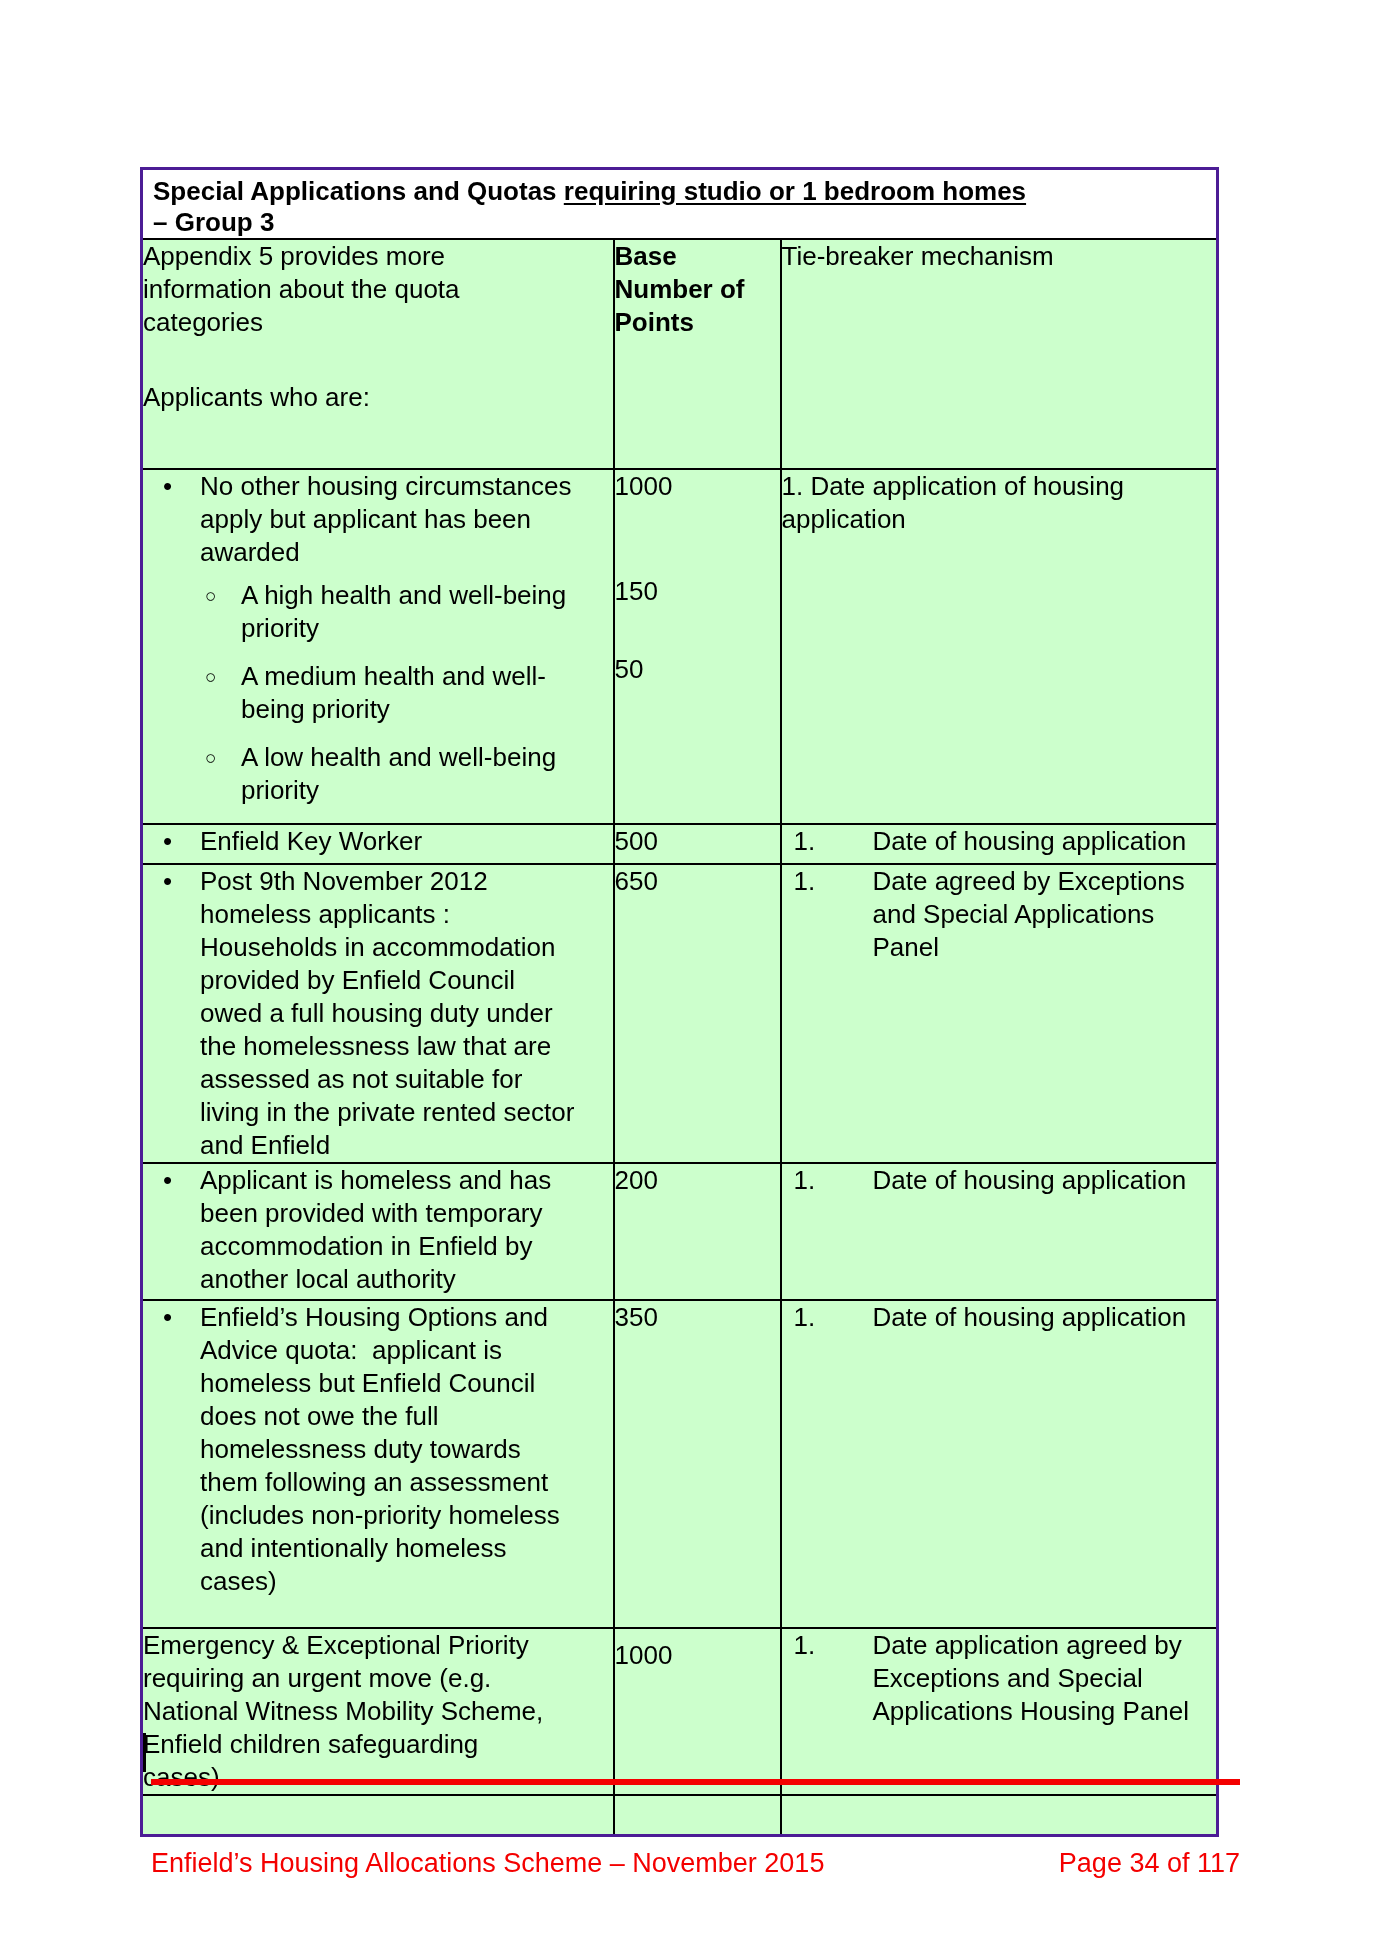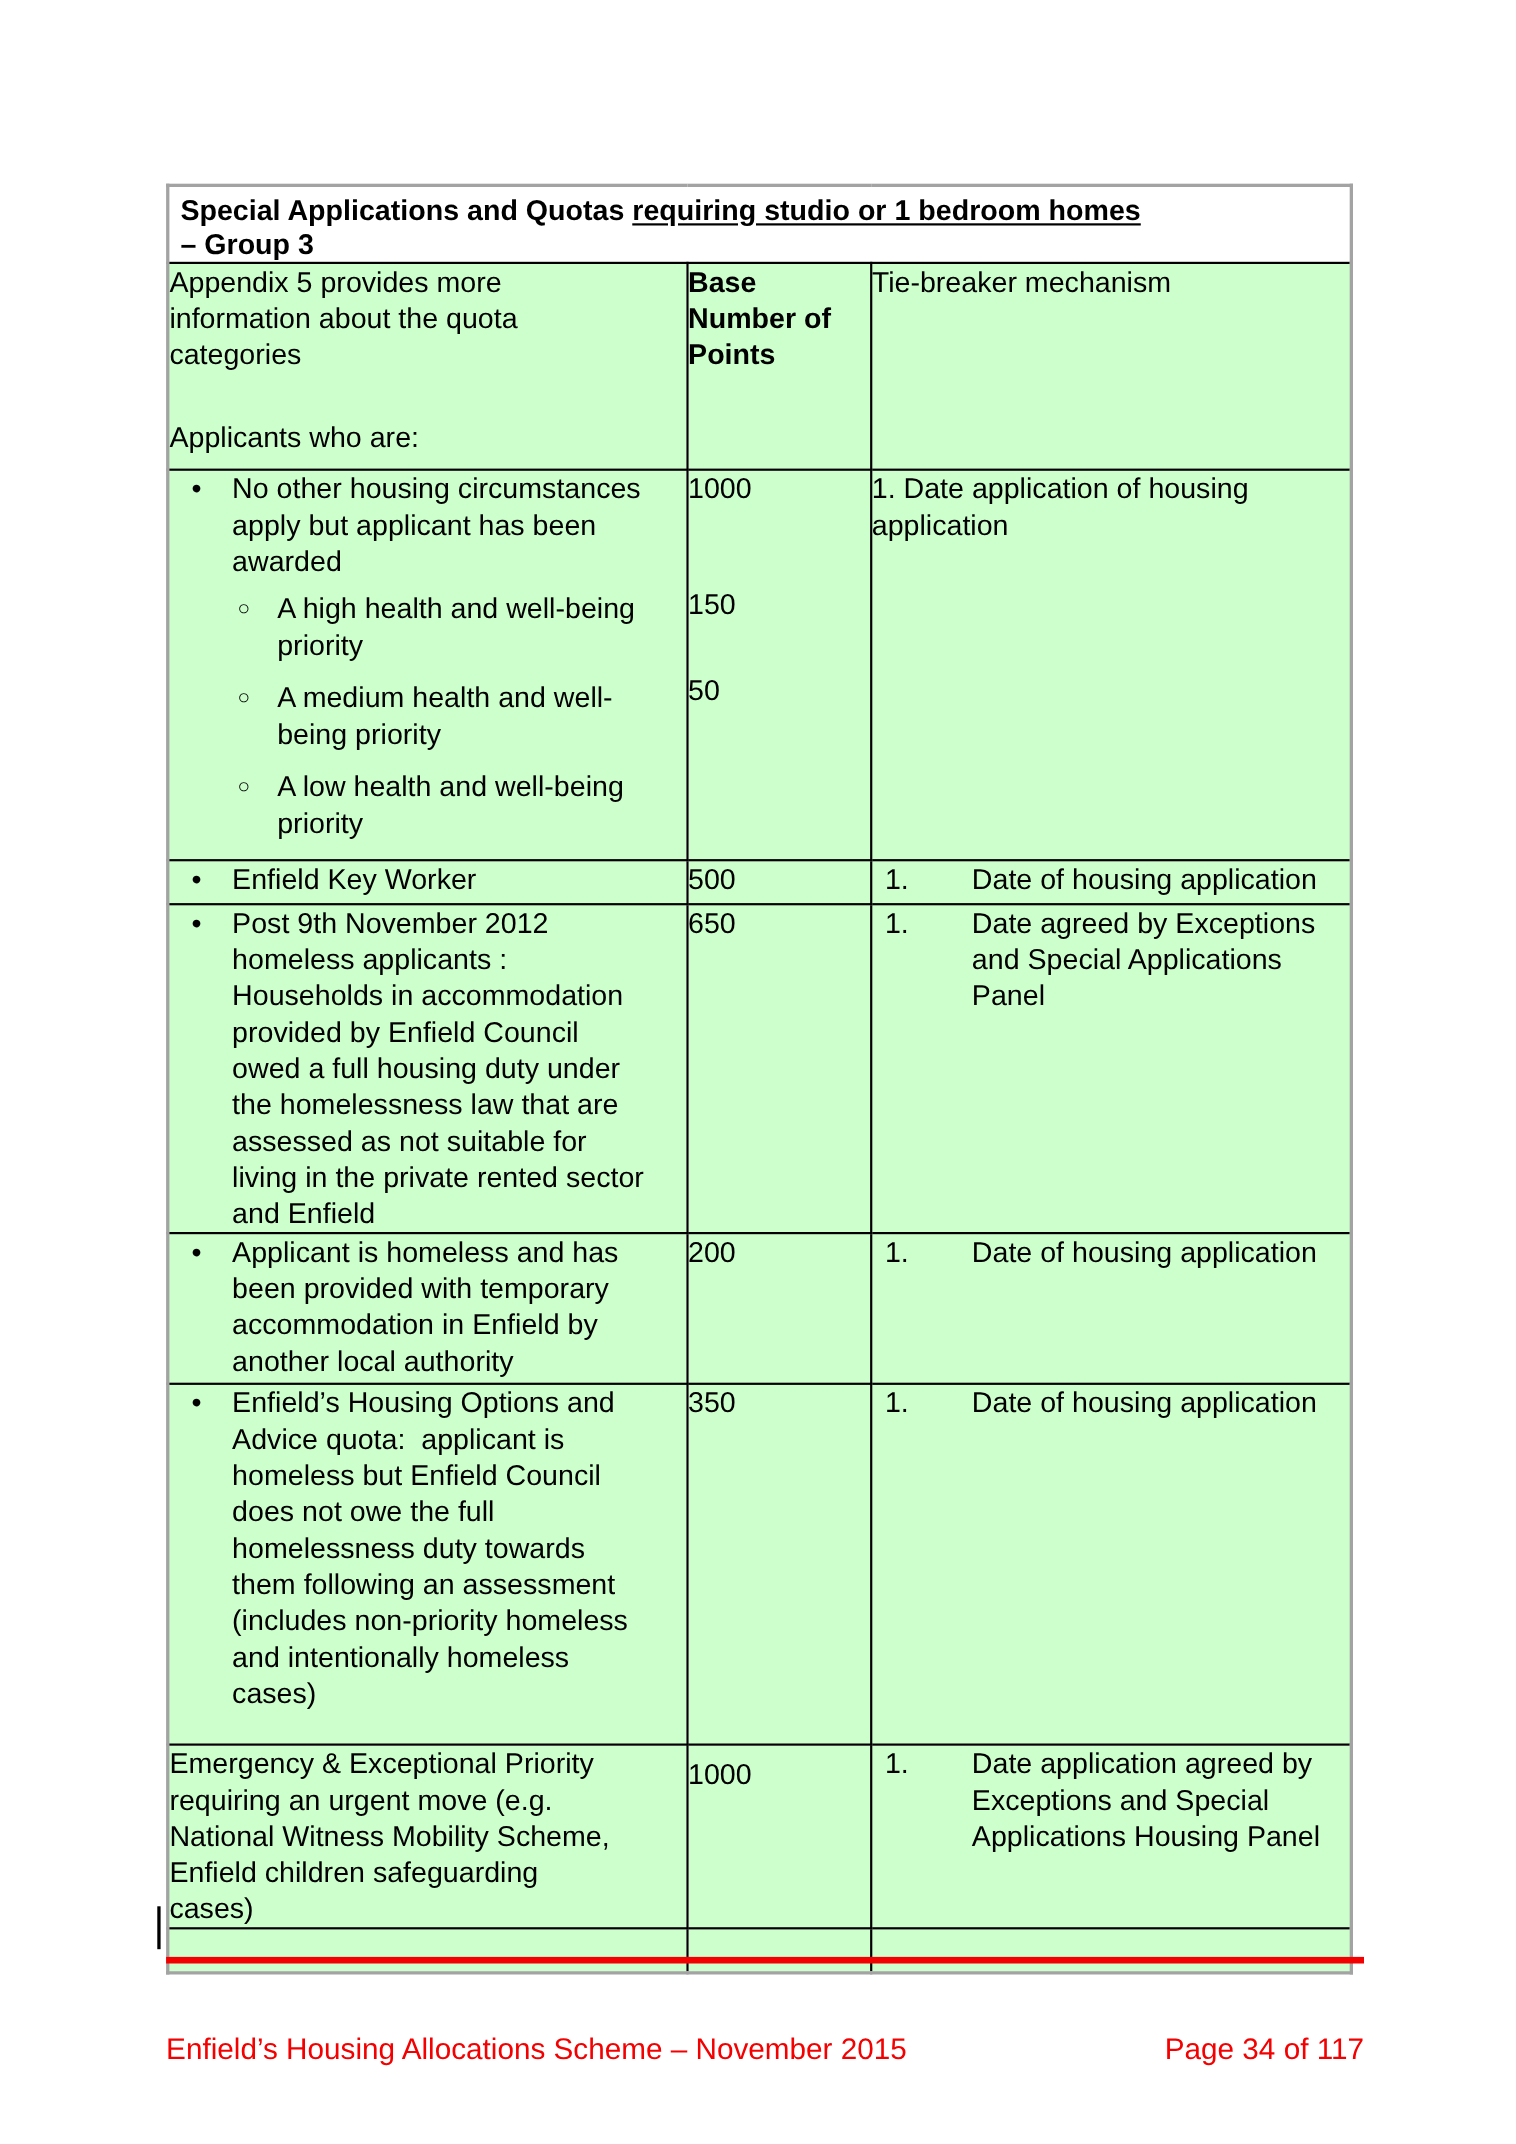--- a/index.html
+++ b/index.html
@@ -3,23 +3,23 @@
 <meta charset="utf-8">
 <style>
   * { margin:0; padding:0; box-sizing:content-box; }
   body { background:#ffffff; }
   .page {
     position:relative; width:1378px; height:1949px; background:#ffffff;
     font-family:"Liberation Sans", sans-serif; color:#000000;
     font-size:26px; line-height:33px;
   }
   table.alloc {
-    position:absolute; left:151px; top:167px; width:1076px;
+    position:absolute; left:140px; top:167px; width:1076px;
     border-collapse:collapse; table-layout:fixed;
-    border:3px solid #a3a3a3;
+    border:3px solid #4c1d95;
   }
   table.alloc td {
     border:2px solid #000000; background:#ccffcc;
     vertical-align:top; padding:0; overflow:hidden;
   }
   col.c1 { width:472px; } col.c2 { width:167px; } col.c3 { width:437px; }
 
   .pre { white-space:pre-wrap; }
 
   tr.title-row td { background:#ffffff; font-weight:bold; padding:6px 12px 0 10px; line-height:31px; }
@@ -76,21 +76,21 @@
       </colgroup>
 
     <tbody>
         <tr class="title-row" style="height:63px">
       <td colspan="3">
         <div class="title-line1"><span>Special Applications and Quotas </span><u>requiring studio or 1 bedroom homes</u></div>
         <div>– Group 3</div>
       </td>
     </tr>
 
-    <tr style="height:188px">
+    <tr style="height:230px">
       <td class="hdr-c1">
         <div class="pre">Appendix 5 provides more
 information about the quota
 categories</div>
         <div class="hdr-para2">Applicants who are:</div>
       </td>
       <td class="hdr-c2">
         <div class="pre">Base
 Number of
 Points</div>

